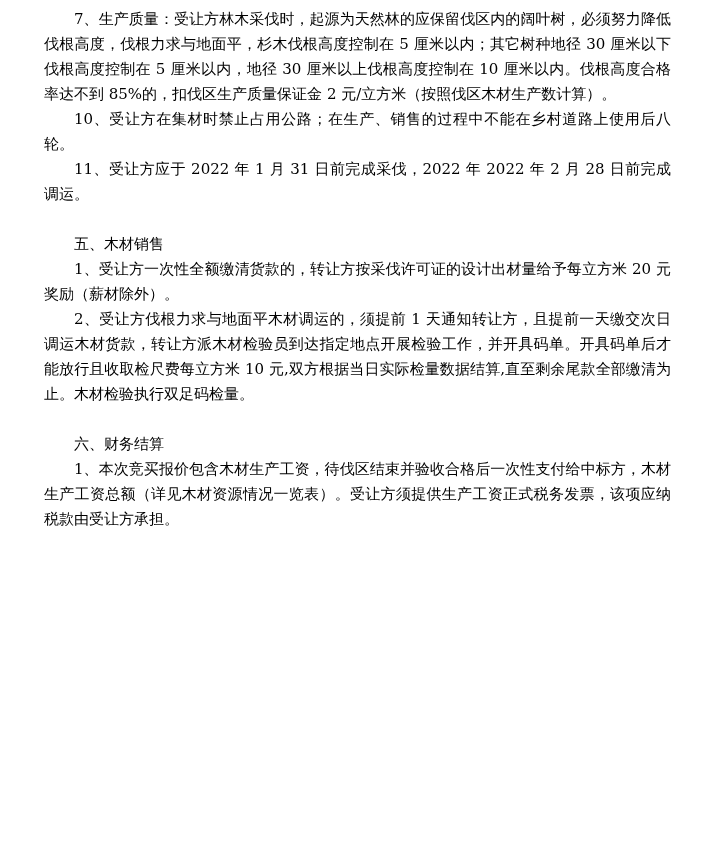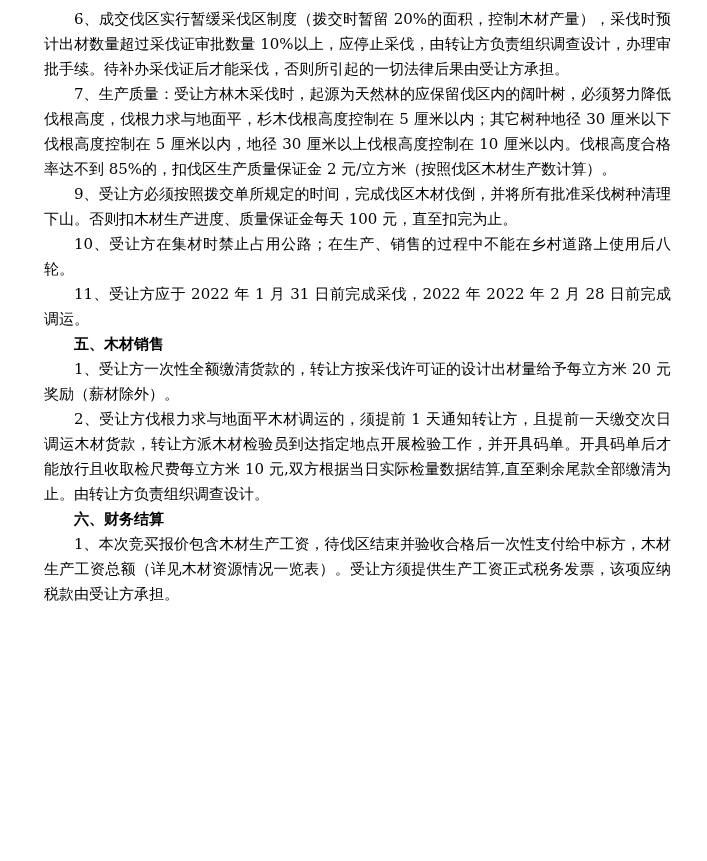--- a/index.html
+++ b/index.html
@@ -19,36 +19,35 @@
     line-height: 25px;
     text-align: justify;
     overflow: hidden;
   }
   .page p {
     margin: 0;
     padding: 0;
     text-indent: 2em;
   }
   .page p.heading {
-    font-weight: bold;
+    font-weight: normal;
+    margin-top: 25px;
   }
   .u {
     text-underline-offset: 3px;
     text-decoration-thickness: 1px;
   }
 </style>
 </head>
 <body>
 
 <div class="page">
   <div>
-      <p class="body"><span>6、成交伐区实行暂缓采伐区制度（拨交时暂留 20%的面积，控制木材产量），采伐时预计出材数量超过采伐证审批数量 10%以上，应停止采伐，由转让方负责组织调查设计，办理审批手续。待补办采伐证后才能采伐，否则所引起的一切法律后果由受让方承担。</span></p>
       <p class="body"><span>7、生产质量：受让方林木采伐时，起源为天然林的应保留伐区内的阔叶树，必须努力降低伐根高度，伐根力求与地面平，杉木伐根高度控制在 5 厘米以内；其它树种地径 30 厘米以下伐根高度控制在 5 厘米以内，地径 30 厘米以上伐根高度控制在 10 厘米以内。伐根高度合格率达不到 85%的，扣伐区生产质量保证金 2 元/立方米（按照伐区木材生产数计算）。</span></p>
-      <p class="body"><span>9、受让方必须按照拨交单所规定的时间，完成伐区木材伐倒，并将所有批准采伐树种清理下山。否则扣木材生产进度、质量保证金每天 100 元，直至扣完为止。</span></p>
       <p class="body"><span>10、受让方在集材时禁止占用公路；在生产、销售的过程中不能在乡村道路上使用后八轮。</span></p>
       <p class="body"><span>11、受让方应于 2022 年 </span><span class="u">1 月 31 日</span><span>前完成采伐，2022 年 2022 年 2 月 28 日前完成调运。</span></p>
       <p class="heading"><span>五、木材销售</span></p>
       <p class="body"><span>1、</span><span class="u">受让方一次性全额缴清货款的，转让方按采伐许可证的设计出材量给予每立方米 20 元奖励（薪材除外）。</span></p>
-      <p class="body"><span>2、受让方</span><span class="u">伐根力求与地面平</span><span>木材调运的，须提前 1 天通知转让方，</span><span class="u">且提前一天缴交次日调运木材货款</span><span>，转让方派木材检验员到达指定地点开展检验工作，并开具码单。开具码单后才能放行</span><span class="u">且收取检尺费每立方米 10 元,双方根据当日实际检量数据结算,直至剩余尾款全部缴清为止。</span><span>由转让方负责组织调查设计。</span></p>
+      <p class="body"><span>2、受让方</span><span class="u">伐根力求与地面平</span><span>木材调运的，须提前 1 天通知转让方，</span><span class="u">且提前一天缴交次日调运木材货款</span><span>，转让方派木材检验员到达指定地点开展检验工作，并开具码单。开具码单后才能放行</span><span class="u">且收取检尺费每立方米 10 元,双方根据当日实际检量数据结算,直至剩余尾款全部缴清为止。</span><span>木材检验执行双足码检量。</span></p>
       <p class="heading"><span>六、财务结算</span></p>
       <p class="body"><span>1、本次竞买报价包含木材生产工资，待伐区结束并验收合格后一次性支付给中标方，木材生产工资总额（详见木材资源情况一览表）。受让方须提供生产工资正式税务发票，该项应纳税款由受让方承担。</span></p>
     </div>
 </div>
 
 </body></html>

